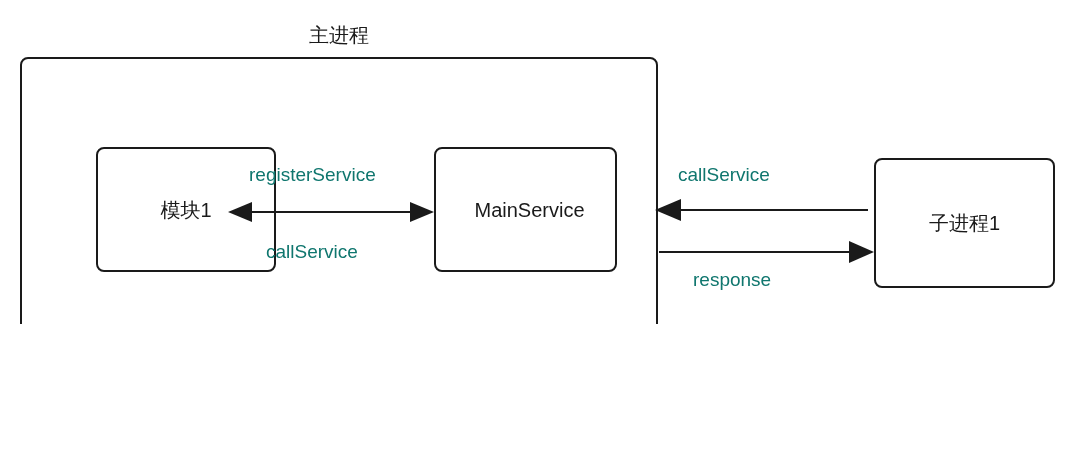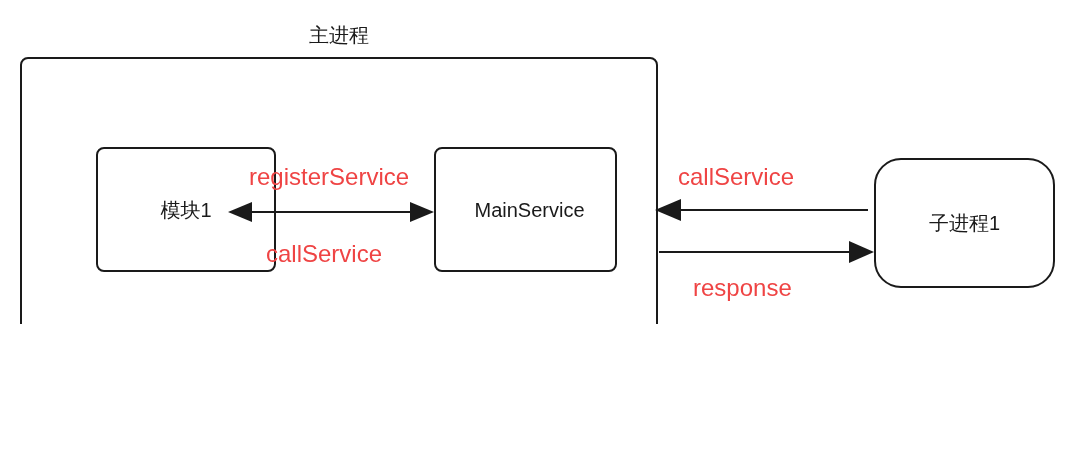--- a/index.html
+++ b/index.html
@@ -61,61 +61,60 @@
     top: 147px;
     width: 183px;
     height: 125px;
     padding-left: 8px;
   }
   #node-childprocess1 {
     left: 874px;
     top: 158px;
     width: 181px;
     height: 130px;
-    border-radius: 27px;
   }
   .edge-svg {
     position: absolute;
     left: 0;
     top: 0;
     width: 1080px;
     height: 458px;
     overflow: visible;
     pointer-events: none;
   }
   .edge-line {
     stroke: #1a1a1a;
     stroke-width: 2.2;
     fill: none;
   }
   .edge-head {
     fill: #1a1a1a;
   }
   .edge-label {
     position: absolute;
-    font-size: 24px;
-    color: #ef4444;
+    font-size: 19px;
+    color: #0f766e;
     line-height: 1;
     white-space: nowrap;
   }
   #label-register-service {
     left: 249px;
     top: 165px;
   }
   #label-call-service-internal {
     left: 266px;
     top: 242px;
   }
   #label-call-service-external {
     left: 678px;
     top: 165px;
   }
   #label-response {
     left: 693px;
-    top: 276px;
+    top: 270px;
   }
   #watermark {
     position: absolute;
     left: 893px;
     top: 430px;
     font-size: 11px;
     color: #d2d2d2;
     white-space: nowrap;
     letter-spacing: -1px;
     opacity: 0.95;

